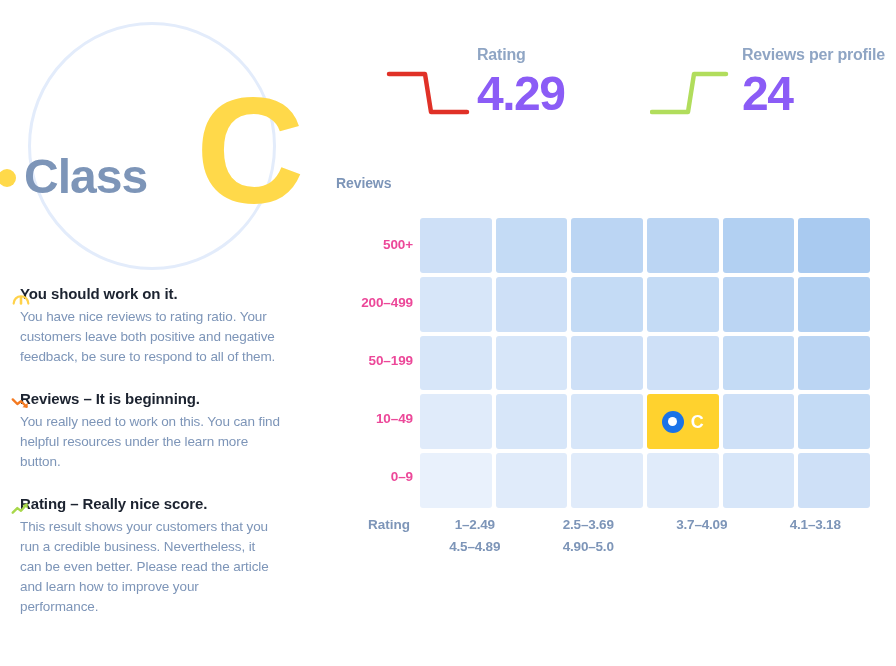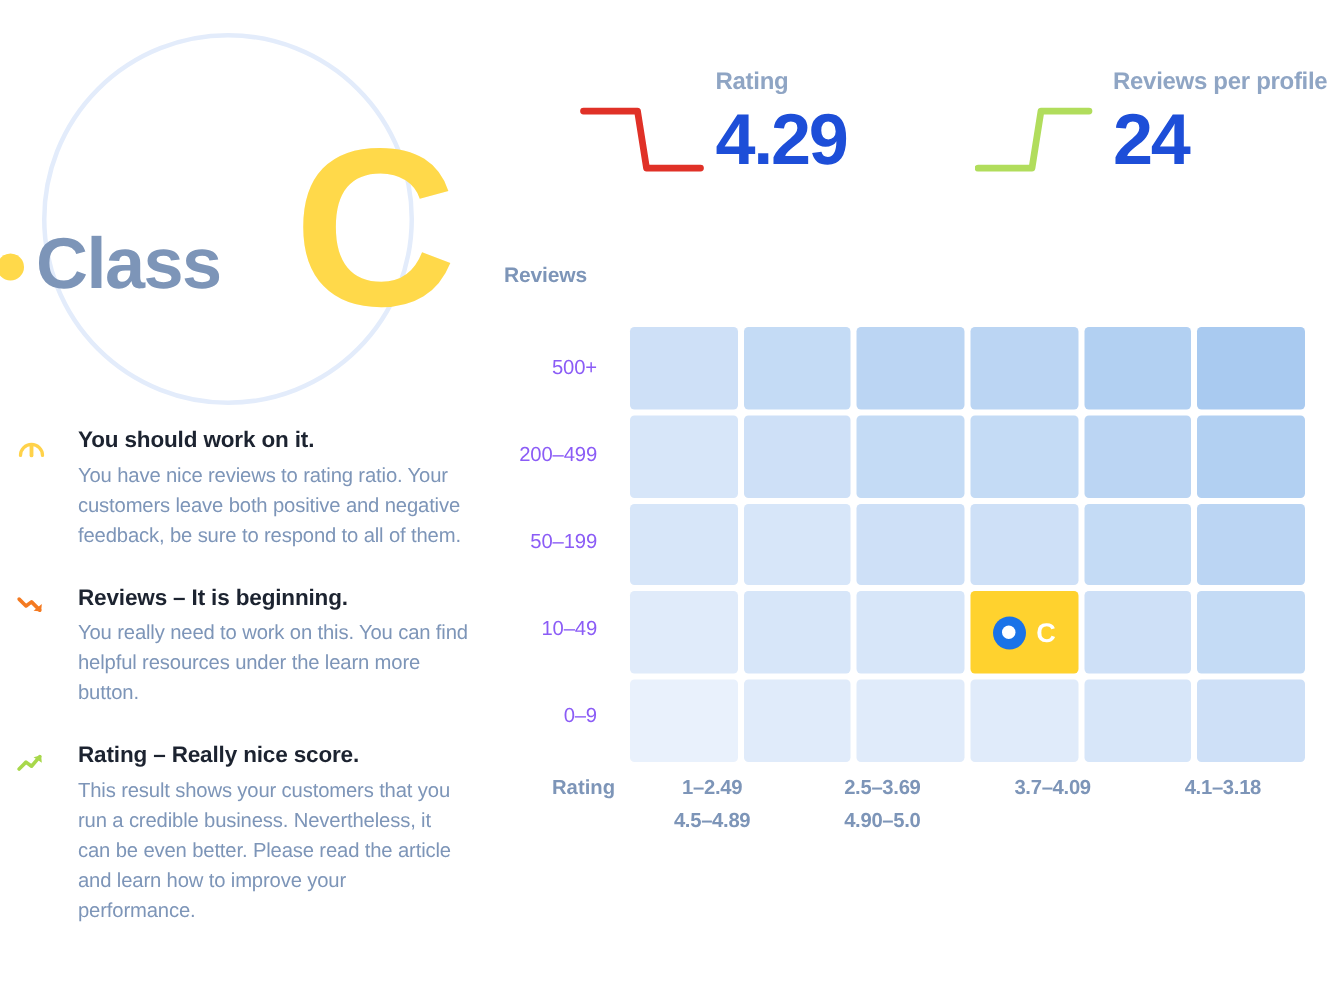--- a/index.html
+++ b/index.html
@@ -69,21 +69,21 @@
   }
 
   
   #advice-list {
     position: absolute;
     left: 0; top: 284px;
     width: 330px;
   }
   .advice-item {
     position: relative;
-    padding-left: 52px;
+    padding-left: 20px;
     margin-bottom: 22px;
   }
   .advice-icon {
     position: absolute;
     left: 10px; top: 4px;
     width: 22px; height: 22px;
     display: block;
   }
   .advice-title {
     font-size: 15px;
@@ -137,21 +137,21 @@
     font-size: 16px;
     font-weight: 600;
     color: #8fa5c4;
     line-height: 22px;
     white-space: nowrap;
     letter-spacing: -0.2px;
   }
   .kpi-value {
     font-size: 48px;
     font-weight: 700;
-    color: #1d4ed8;
+    color: #8b5cf6;
     line-height: 56px;
     letter-spacing: -1.5px;
   }
 
   
   #matrix-wrap {
     position: absolute;
     left: 0; top: 150px;
     width: 566px;
     height: 420px;
@@ -202,26 +202,26 @@
   .cell-grade {
     font-size: 18px;
     font-weight: 700;
     color: #ffffff;
     margin-left: 7px;
     line-height: 18px;
   }
 
   .row-label {
     position: absolute;
-    right: 16px;
+    right: 1px;
     width: 78px;
     text-align: right;
     font-size: 13.5px;
-    font-weight: 400;
-    color: #8b5cf6;
+    font-weight: 700;
+    color: #ec4899;
     letter-spacing: -0.1px;
     height: 54px;
     line-height: 54px;
   }
   #row-labels {
     position: absolute;
     left: 0; top: 68px;
     width: 84px;
     height: 290px;
   }

